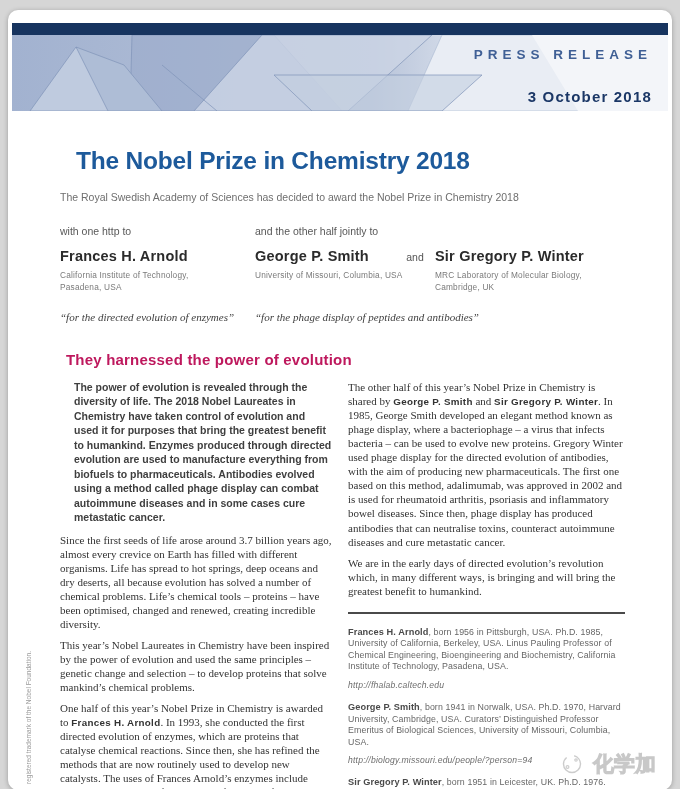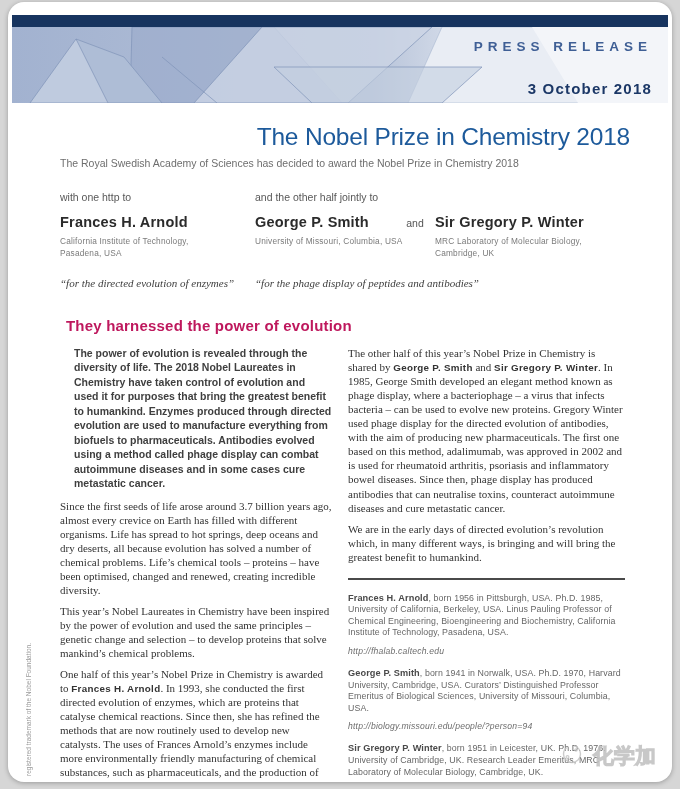--- a/index.html
+++ b/index.html
@@ -4,46 +4,46 @@
 <style>
   html,body { margin:0; padding:0; }
   body {
     width:680px; height:789px;
     background:#d6d6d6;
     position:relative;
     font-family:"Liberation Sans", sans-serif;
     -webkit-font-smoothing:antialiased;
   }
   .page {
-    position:absolute; left:8px; top:2px;
+    position:absolute; left:8px; top:10px;
     width:664px; height:780px;
     background:#ffffff;
-    border-radius:16px;
+    border-radius:10px;
     box-shadow:0 1px 5px rgba(0,0,0,0.28);
     overflow:hidden;
   }
   
   .top-bar { height:12px; background:#17345f; margin:13px 4px 0 4px; }
   .banner { position:relative; height:76px; margin:0 4px; overflow:hidden; }
   .banner svg { position:absolute; inset:0; width:100%; height:100%; display:block; }
   .press-release {
     position:absolute; top:12px; right:16px;
     font-size:13.5px; font-weight:bold; letter-spacing:5px;
     color:#3f5f95;
   }
   .banner-date {
     position:absolute; bottom:6px; right:16px;
     font-size:15px; font-weight:bold; letter-spacing:1.2px;
     color:#1b3766;
   }
   
   .content { padding:20px 42px 0 52px; }
   .doc-title {
-    margin:0; font-size:24.5px; font-weight:normal;
-    color:#1d5a9b; letter-spacing:-0.2px;text-align:right;
+    margin:16px; font-size:24.5px; font-weight:bold;
+    color:#1d5a9b; letter-spacing:-0.2px;
   }
   .doc-subtitle { margin-top:6px; font-size:10.5px; color:#6e6e6e; }
   
   .award { margin-top:22px; }
   .award-row { display:grid; grid-template-columns:195px 140px 40px 1fr; align-items:baseline; }
   .half-label { font-size:10.5px; color:#585858; }
   .half-label.second { grid-column:2 / 5; }
   .laureate-name { font-size:14.5px; font-weight:bold; color:#2b2b2b; letter-spacing:0.2px; }
   .names-row { margin-top:11px; }
   .and-label { font-size:10.5px; color:#555; text-align:center; }
@@ -82,21 +82,21 @@
   .bio-link { margin:7px 0 11px 0; font-size:8.6px; font-style:italic; color:#6d6d6d; letter-spacing:0.2px; }
   
   .vertical-note {
     position:absolute; left:24px; bottom:6px;
     transform-origin:0 100%;
     transform:rotate(-90deg);
     font-size:6.5px; color:#9a9a9a; white-space:nowrap;
   }
   .brand-mark {
     position:absolute; right:16px; bottom:12px;
-    display:flex; gap:9px;
+    display:flex; align-items:center; gap:9px;
     opacity:0.85;
     margin-top:44px;
   }
   .brand-text {
     font-size:21px; font-weight:bold;
     color:rgba(255,255,255,0.05);
     -webkit-text-stroke:1px #bfbfbf;
     text-stroke:1px #bfbfbf;
   }
 </style>

